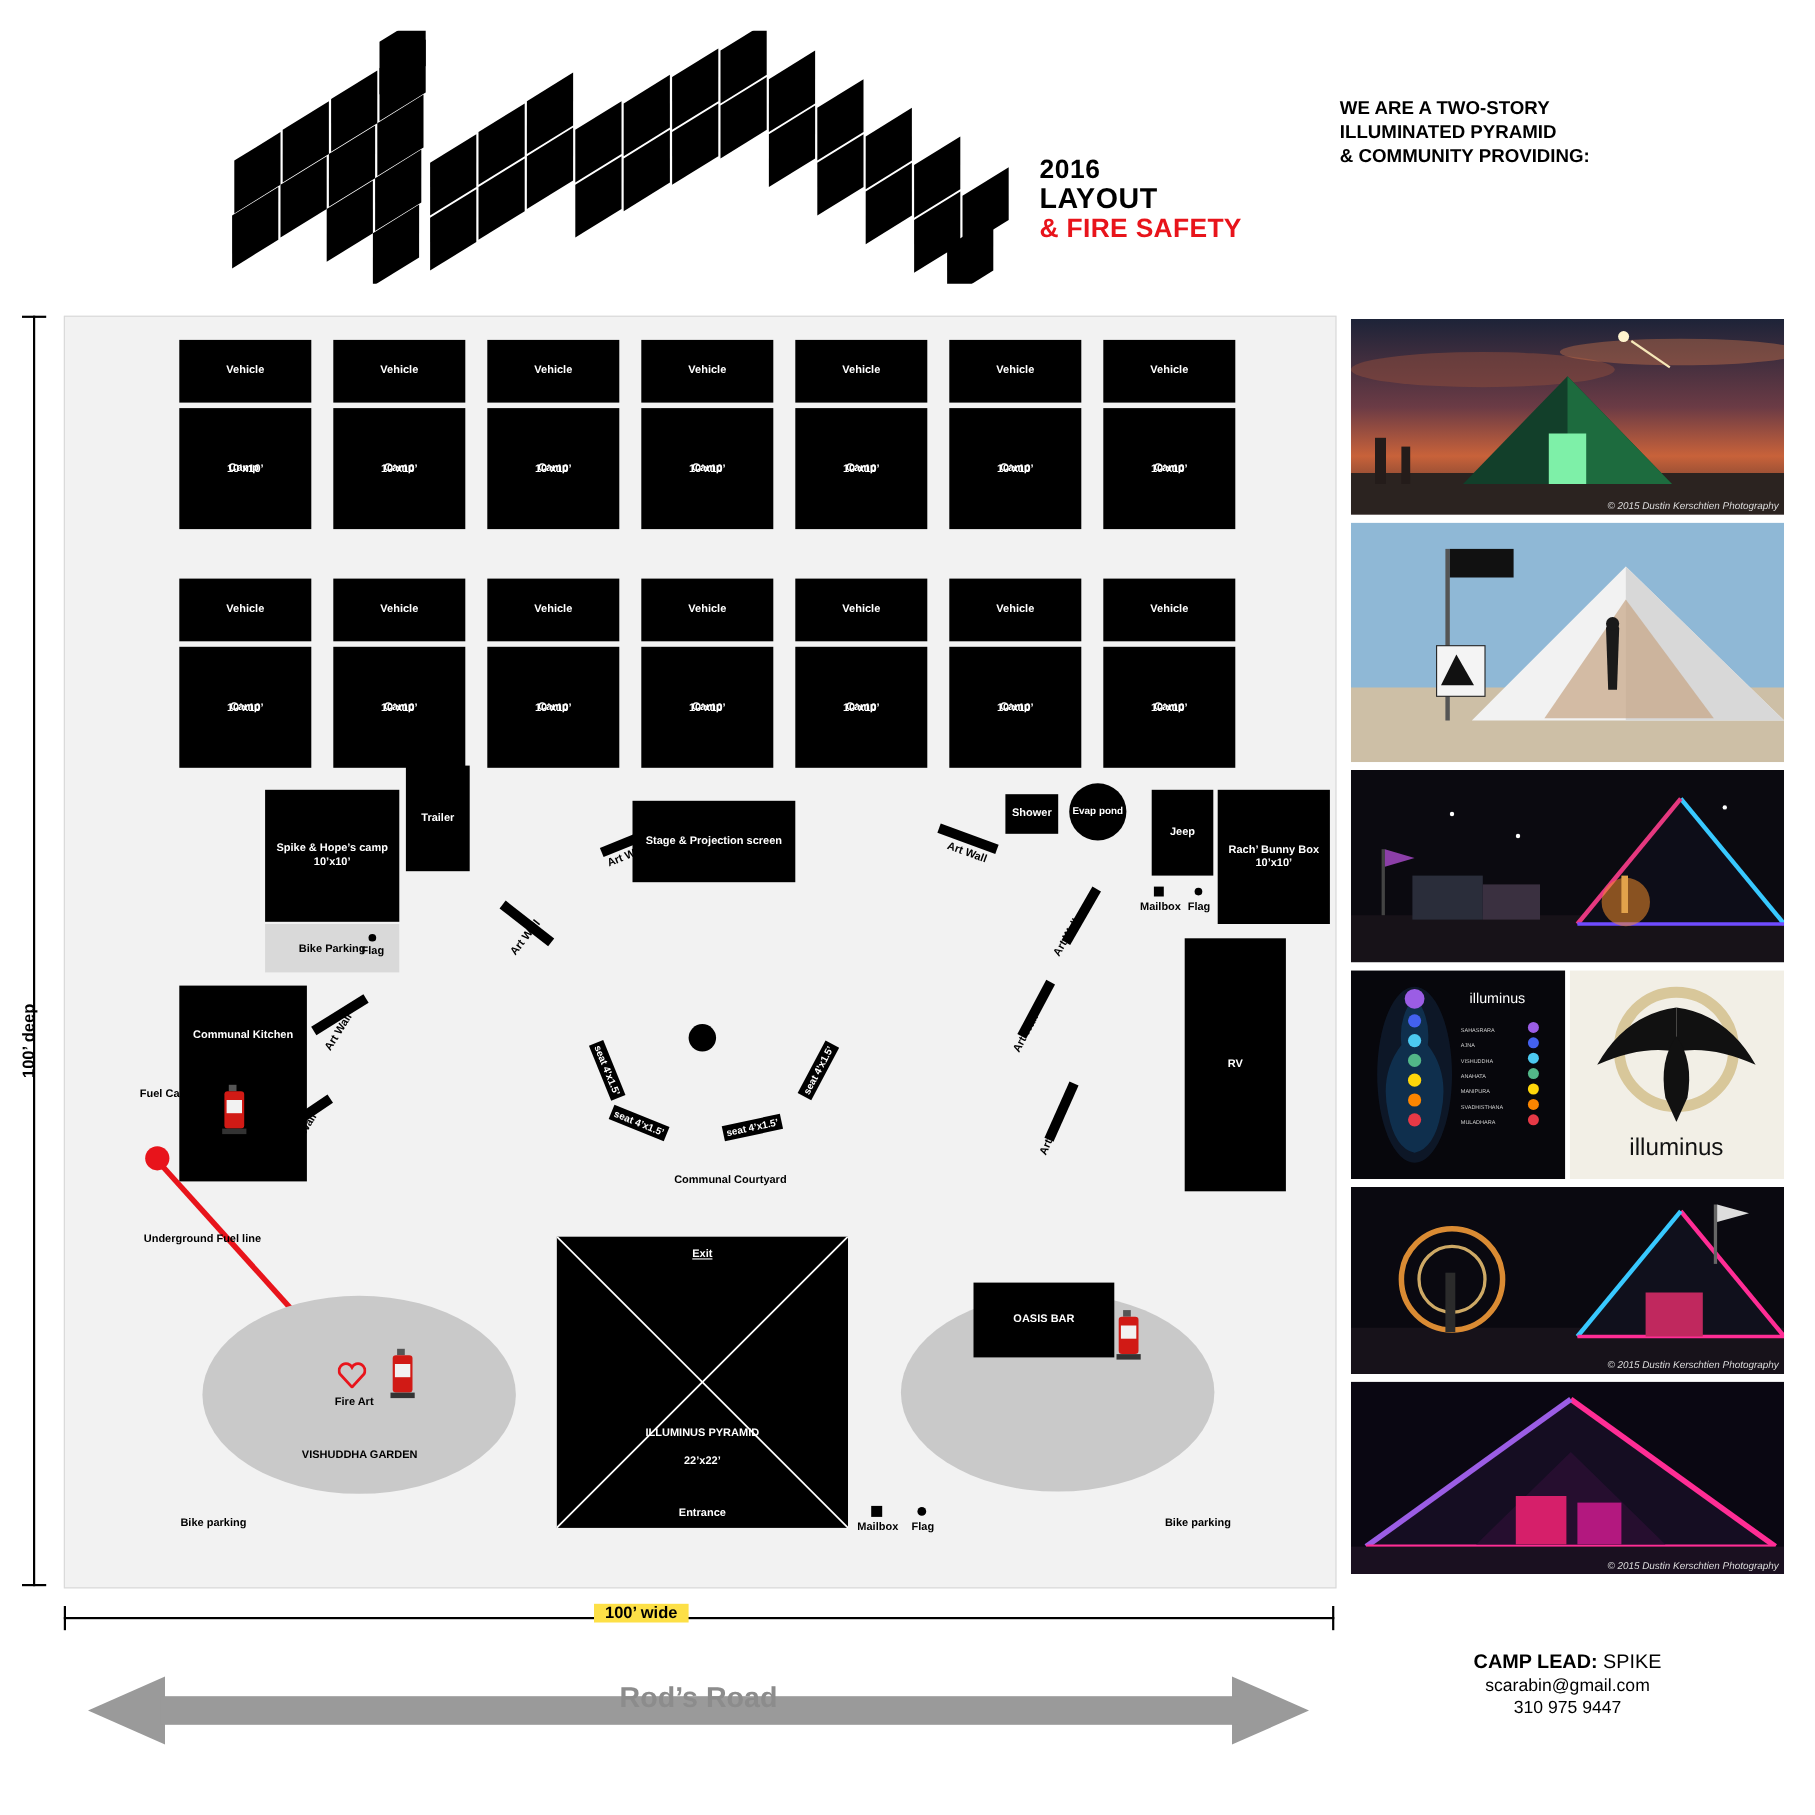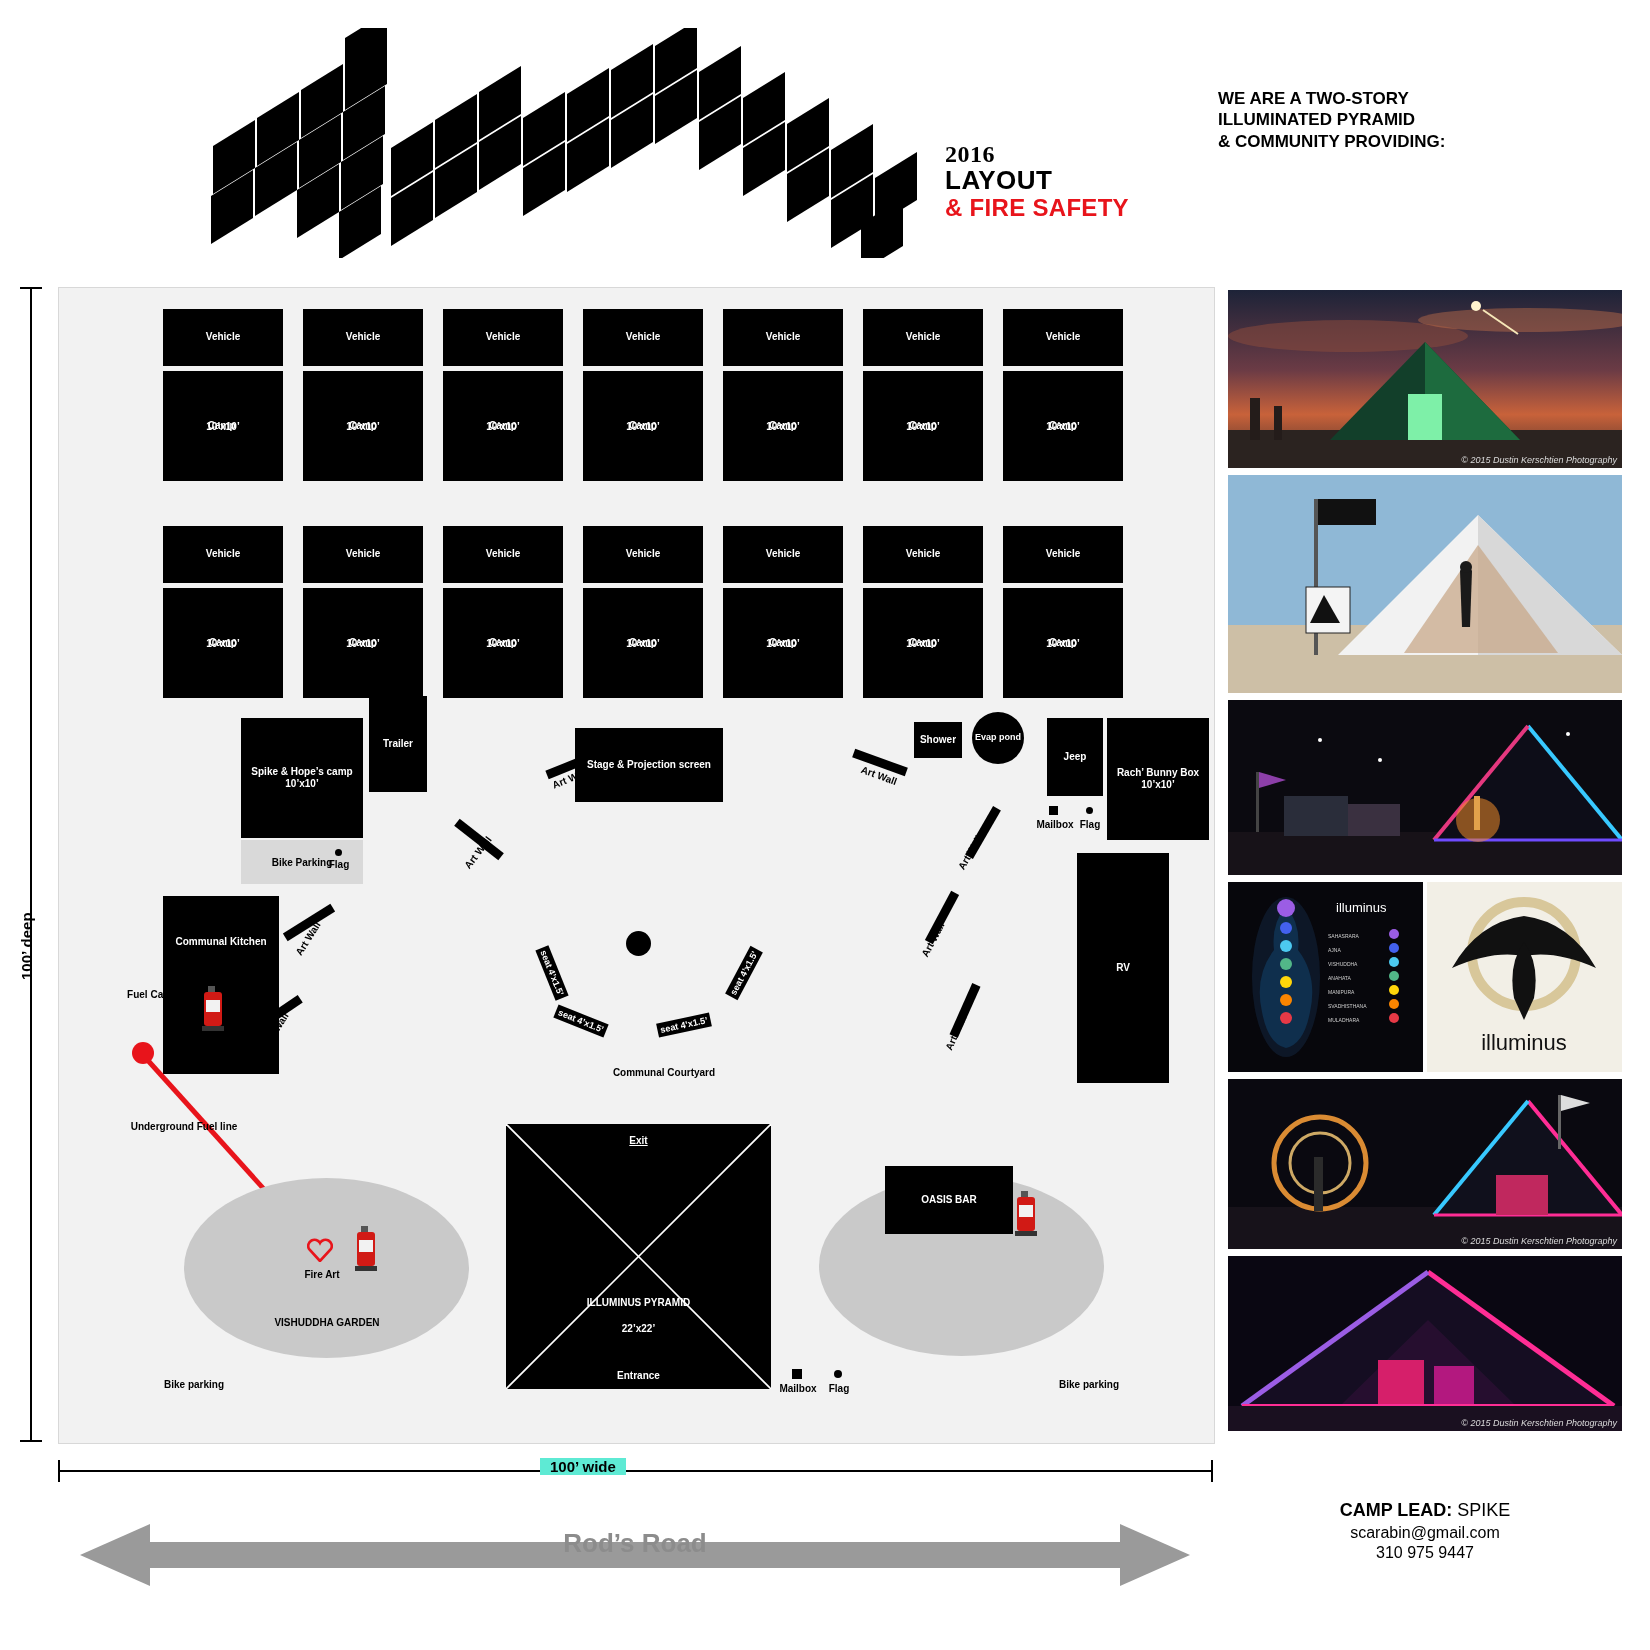--- a/index.html
+++ b/index.html
@@ -10,21 +10,21 @@
     color:#000;
     position:relative;
     overflow:hidden;
   }
   .page{position:absolute;inset:0;}
 
   
   .logo-wrap{position:absolute;left:195px;top:28px;width:760px;height:230px;}
   .logo-svg{width:760px;height:230px;display:block;}
   .title-block{position:absolute;left:945px;top:142px;}
-  .title-year{font-size:24px;font-weight:bold;letter-spacing:.5px;line-height:1.05;font-family:Liberation Serif, serif;}
+  .title-year{font-size:24px;font-weight:bold;letter-spacing:.5px;line-height:1.05;}
   .title-layout{font-size:26px;font-weight:bold;letter-spacing:.5px;line-height:1.05;}
   .title-fire{font-size:24px;font-weight:bold;color:#e8141b;letter-spacing:.3px;line-height:1.15;}
 
   .about{position:absolute;right:22px;top:88px;width:410px;}
   .about-head{font-size:17px;font-weight:bold;line-height:1.25;}
   .about-list{font-size:17px;line-height:1.3;margin-top:2px;}
 
   
   .map{
     position:absolute;left:58px;top:287px;width:1155px;height:1155px;
@@ -42,21 +42,21 @@
   
   .ruler-v{position:absolute;left:30px;top:287px;width:2px;height:1155px;background:#000;}
   .ruler-v:before,.ruler-v:after{content:"";position:absolute;left:-10px;width:22px;height:2px;background:#000;}
   .ruler-v:before{top:0;}
   .ruler-v:after{bottom:0;}
   .ruler-v-label{position:absolute;left:18px;top:980px;transform:rotate(-90deg);transform-origin:left top;font-size:15px;font-weight:bold;}
   .ruler-h{position:absolute;left:58px;top:1470px;width:1155px;height:2px;background:#000;}
   .ruler-h:before,.ruler-h:after{content:"";position:absolute;top:-10px;width:2px;height:22px;background:#000;}
   .ruler-h:before{left:0;}
   .ruler-h:after{right:0;}
-  .ruler-h-label{position:absolute;left:540px;top:1458px;background:#5eead4;padding:0 10px;font-size:15px;font-weight:bold;}
+  .ruler-h-label{position:absolute;left:540px;top:1458px;background:#fde047;padding:0 10px;font-size:15px;font-weight:bold;}
 
   
   .road{position:absolute;left:80px;top:1520px;width:1110px;height:70px;}
   .road-label{position:absolute;left:0;top:1528px;width:1270px;text-align:center;font-size:26px;font-weight:bold;color:#8c8c8c;}
 
   
   .photos{position:absolute;left:1228px;top:290px;width:394px;}
   .photo{position:relative;width:394px;margin-bottom:7px;overflow:hidden;}
   .credit{position:absolute;right:5px;bottom:3px;color:#dcdcdc;font-size:9px;font-style:italic;}
 

